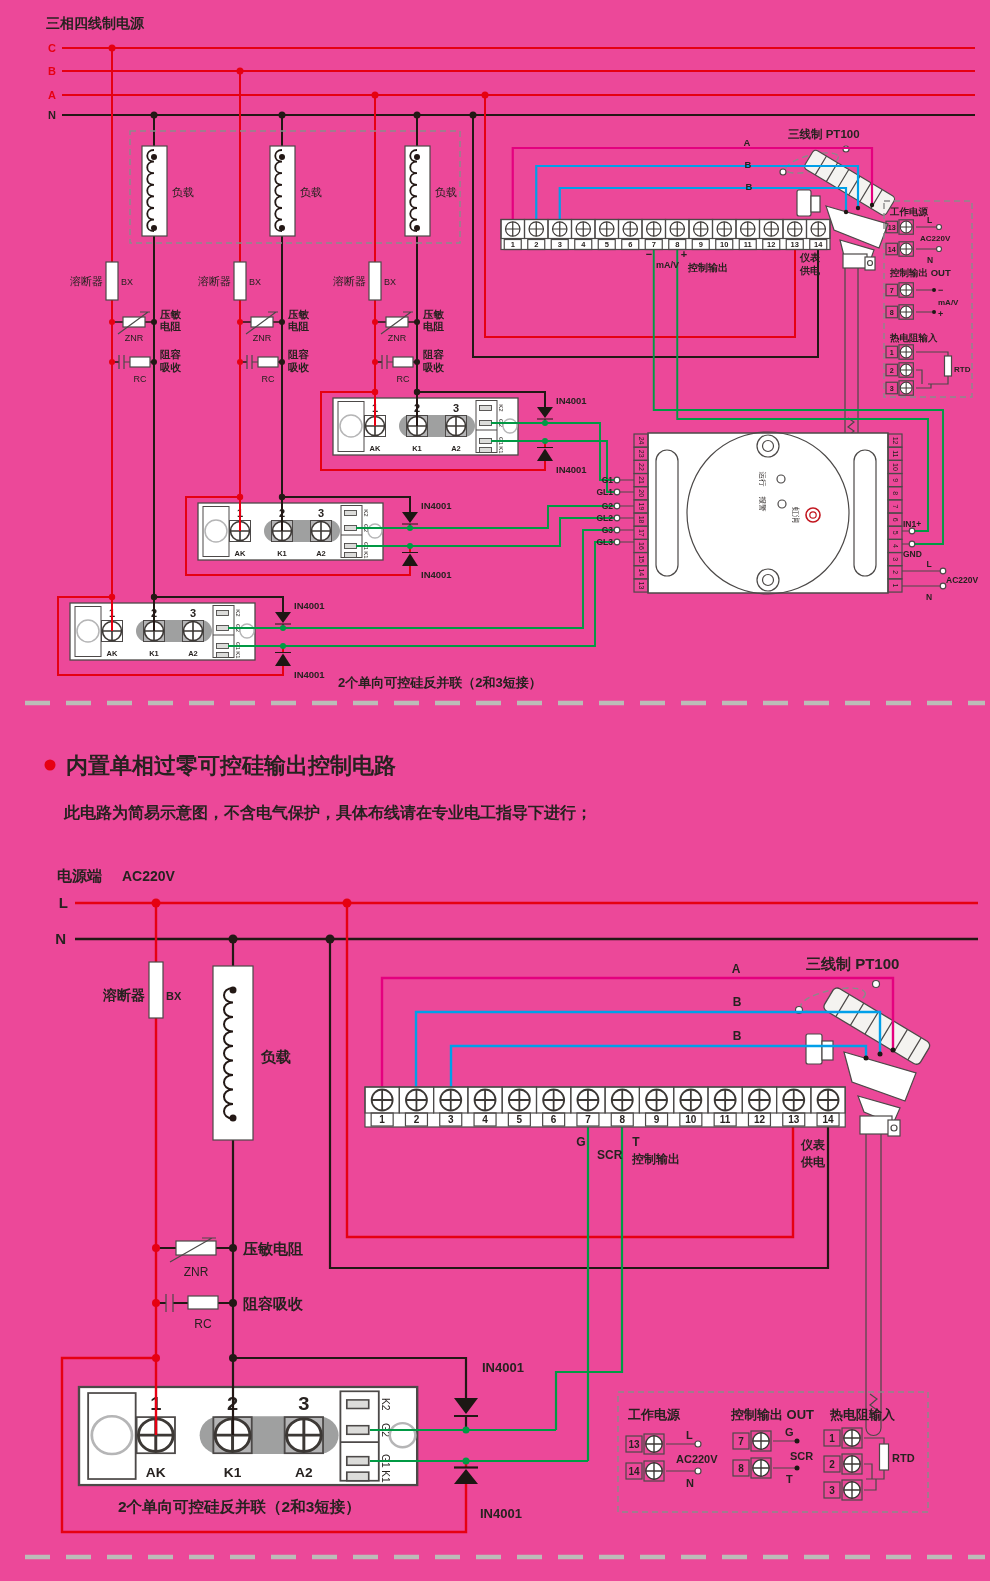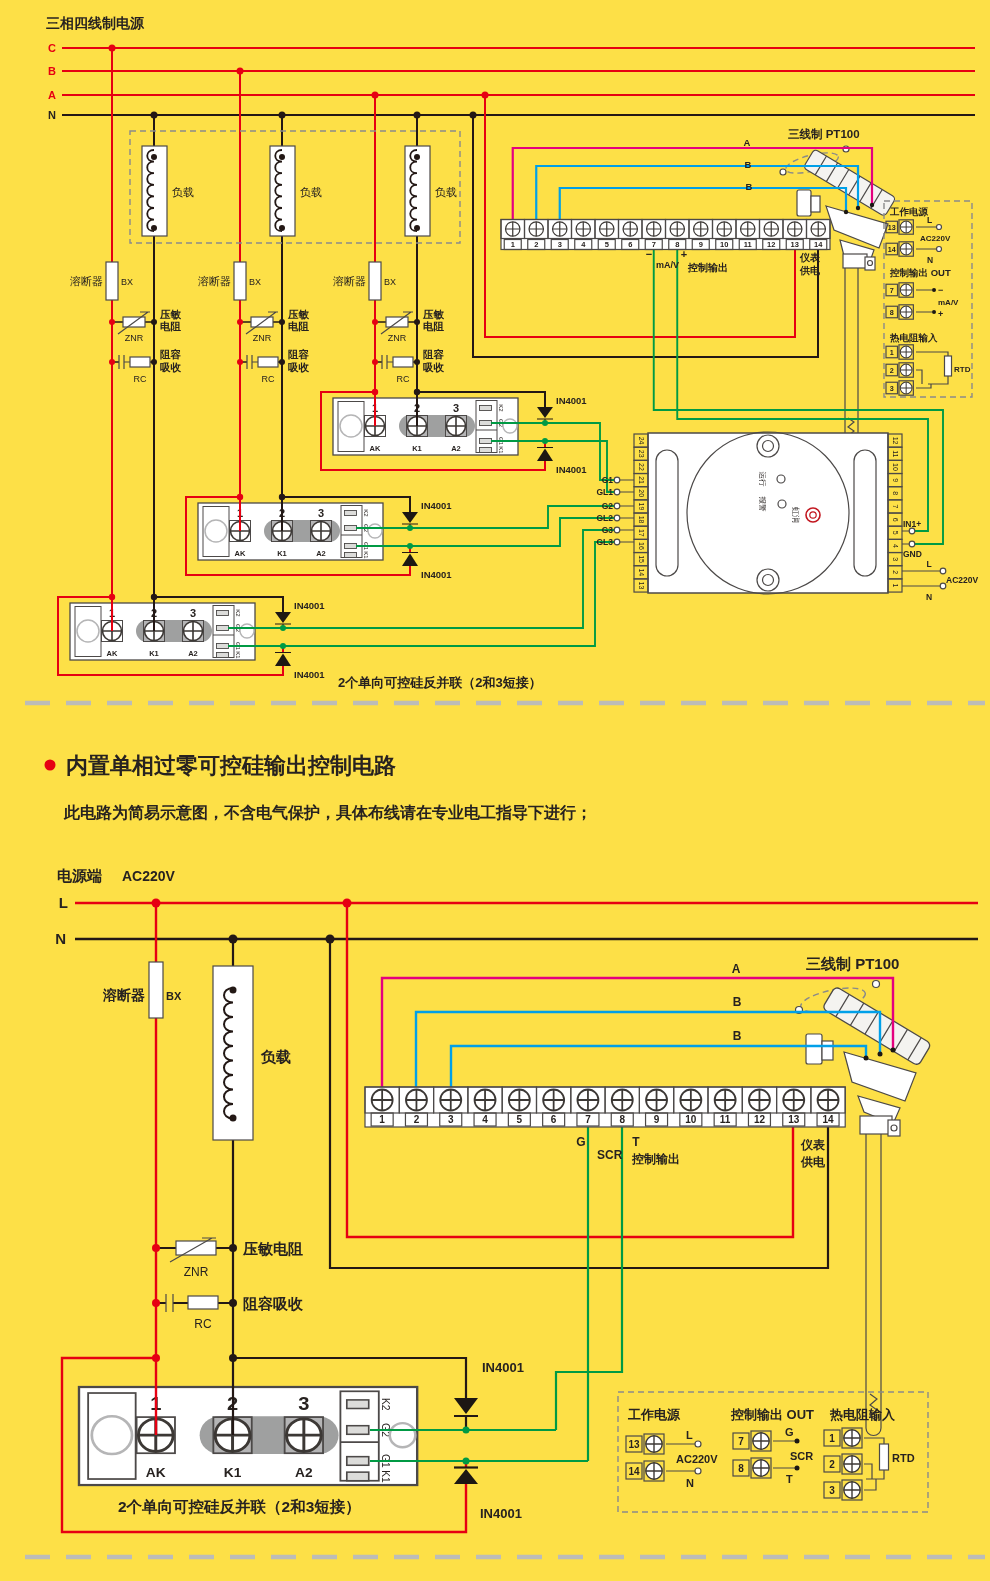--- a/index.html
+++ b/index.html
@@ -1,16 +1,16 @@
 <!DOCTYPE html>
 <html><head>
 <meta charset="utf-8">
 <style>
   html,body{margin:0;padding:0;background:#f7f7f3;}
-  #stage{position:relative;width:990px;height:1581px;background:#fde047;overflow:hidden;}
+  #stage{position:relative;width:990px;height:1581px;background:#ec4899;overflow:hidden;}
   svg{position:absolute;inset:0;}
   .t{font-family:"Liberation Sans","DejaVu Sans",sans-serif;fill:#272220;}
   .b{font-weight:bold;}
   .mid{text-anchor:middle;}
   .end{text-anchor:end;}
   .red{fill:#e60012;}
   .ln{stroke:#4c4948;stroke-width:1.2;fill:none;}
   .lnw{stroke:#4c4948;stroke-width:1.2;fill:#fff;}
   .wr{stroke:#e60012;fill:none;}
   .wb{stroke:#231815;fill:none;}

